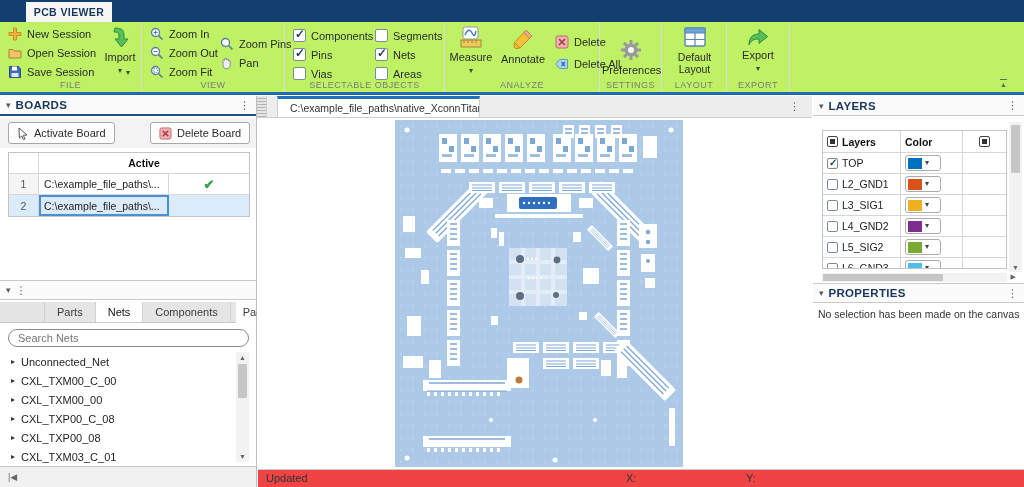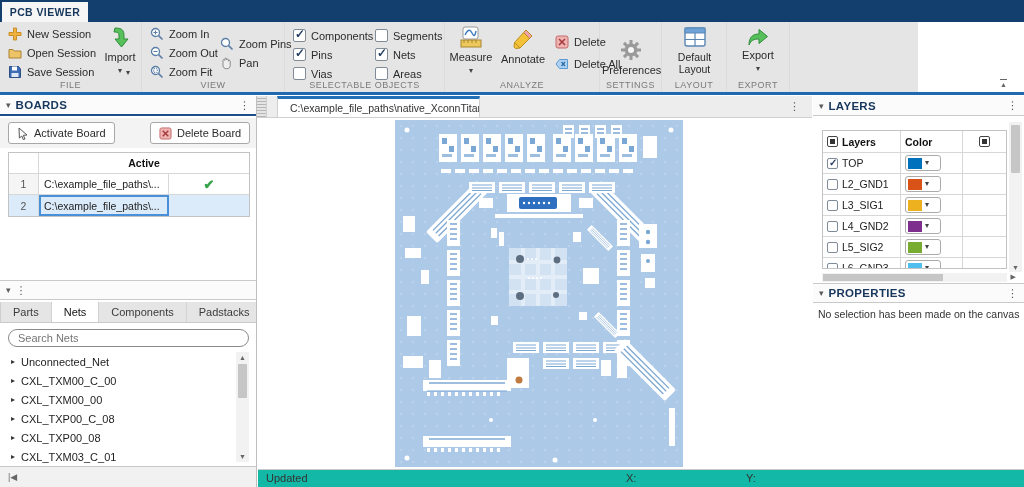--- a/index.html
+++ b/index.html
@@ -1,25 +1,25 @@
 <!DOCTYPE html>
 <html><head>
 <meta charset="utf-8">
 <style>
   * { margin:0; padding:0; box-sizing:border-box; }
   html,body { width:1024px; height:487px; overflow:hidden; font-family:"Liberation Sans", sans-serif; background:#fff; }
   .abs { position:absolute; }
 
   
   #topstrip { position:absolute; left:0; top:0; width:1024px; height:22px; background:#123f6d; }
-  #app-tab { position:absolute; left:2px; top:2px; width:86px; height:20px; background:#f6f6f6; color:#16365c;
+  #app-tab { position:absolute; left:26px; top:2px; width:86px; height:20px; background:#f6f6f6; color:#16365c;
              font-size:10.5px; font-weight:bold; letter-spacing:.4px; display:flex; align-items:center; justify-content:center; }
 
   
-  #ribbon { position:absolute; left:0; top:22px; width:918px; height:70px; background:#e5e5e5; }
+  #ribbon { position:absolute; left:0; top:22px; width:1024px; height:70px; background:#bef264; }
   #ribbon-underline { position:absolute; left:0; top:92px; width:1024px; height:3px; background:#2068b0; }
   .section { position:absolute; top:0; height:70px; border-right:1px solid #dcdcdc; }
   .section-label { position:absolute; bottom:2px; left:0; right:0; text-align:center; font-size:9px; color:#7a7a7a; letter-spacing:.5px; }
   .ritem { position:absolute; display:flex; align-items:center; gap:5px; height:16px; font-size:11px; color:#2b2b2b; white-space:nowrap; cursor:default; }
   .bigbtn { position:absolute; text-align:center; font-size:11px; color:#2b2b2b; }
   .bigbtn .lbl { display:block; }
   .caret { font-size:8px; color:#444; line-height:8px; }
   .icon14 { width:14px; height:14px; flex:0 0 14px; }
   .cb { width:13px; height:13px; background:#fff; border:1px solid #7f8b96; border-radius:2px; position:relative; flex:0 0 13px; }
   .cb.checked:after { content:"✓"; position:absolute; left:1px; top:-3px; font-size:12px; font-weight:bold; color:#1f3a5f; }
@@ -45,21 +45,21 @@
   .tc.num { width:30px; justify-content:center; color:#555; background:#f5f5f5; }
   .tc.board { width:130px; }
   .tc.active { flex:1; justify-content:center; border-right:none; }
   .trow.hdr .tc { font-weight:bold; background:#fff; color:#111; }
   .trow.selected { background:#dcebfa; }
   .trow.selected .tc.num { background:#dcebfa; }
   .trow.selected .tc.board { outline:2px solid #4a90d9; outline-offset:-2px; }
   .check-green { color:#36a24a; font-size:13px; font-weight:bold; }
 
   #db-header { position:absolute; left:0; top:184px; width:256px; border-top:1px solid #c9c9c9; border-bottom:1px solid #c9c9c9; }
-  #db-tabs { position:absolute; left:0; top:206px; width:256px; height:21px; background:#e5e5e5; display:flex; border-bottom:1px solid #c9c9c9; }
+  #db-tabs { position:absolute; left:0; top:206px; width:236px; height:21px; background:#e5e5e5; display:flex; border-bottom:1px solid #c9c9c9;padding-left:44px; }
   .grip { width:10px; background:repeating-linear-gradient(#e5e5e5 0 2px, #b5b5b5 2px 3px); border-right:1px solid #cfcfcf; }
   .db-tab { padding:0 12px; font-size:11px; color:#3b3b3b; display:flex; align-items:center; border-right:1px solid #d2d2d2; }
   .db-tab.active { background:#fff; color:#111; }
   #db-search { position:absolute; left:8px; top:233px; width:241px; height:18px; border:1px solid #8a8a8a; border-radius:9px;
                font-size:11px; padding:0 9px; color:#333; font-family:"Liberation Sans",sans-serif; background:#fff; }
   #db-search::placeholder { color:#757575; }
   #net-list { position:absolute; left:0; top:256px; width:234px; height:112px; overflow:hidden; }
   .net-item { display:flex; align-items:center; height:19px; font-size:11px; color:#1d1d1d; padding-left:11px; gap:6px; }
   .net-item .tri { font-size:8px; color:#333; }
   .vscroll { position:absolute; background:#f2f2f2; width:13px; }
@@ -89,21 +89,21 @@
   .hdr-cbicon { width:11px; height:11px; border:1px solid #444; border-radius:2px; position:relative; }
   .hdr-cbicon:after { content:""; position:absolute; left:2px; top:2px; right:2px; bottom:2px; background:#333; }
   .cb.small { width:11px; height:11px; flex:0 0 11px; }
   .cb.small.checked:after { font-size:10px; left:1px; top:-2px; }
   .swatch-btn { width:36px; height:16px; border:1px solid #ababab; border-radius:3px; background:#fff; display:flex; align-items:center; padding:1px 2px; gap:3px; }
   .swatch { width:14px; height:11px; }
   #props-header { position:absolute; left:0; top:187px; width:211px; border-top:1px solid #c9c9c9; border-bottom:1px solid #c9c9c9; }
   #props-text { position:absolute; left:5px; top:212px; font-size:10.5px; color:#333; }
 
   
-  #statusbar { position:absolute; left:258px; top:469px; width:766px; height:18px; background:#14b8a6; border-top:1px solid #c9c9c9; font-size:11px; color:#333; }
+  #statusbar { position:absolute; left:258px; top:469px; width:766px; height:18px; background:#ef4444; border-top:1px solid #c9c9c9; font-size:11px; color:#333; }
   #statusbar span { position:absolute; top:2px; }
 
   svg { display:block; }
 </style>
 </head>
 <body>
 
 <div id="topstrip">
   <div id="app-tab">PCB VIEWER</div>
 </div>

